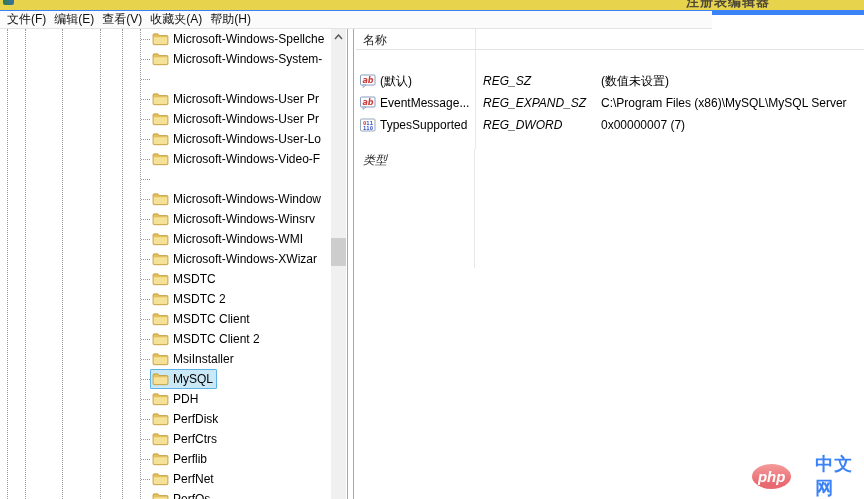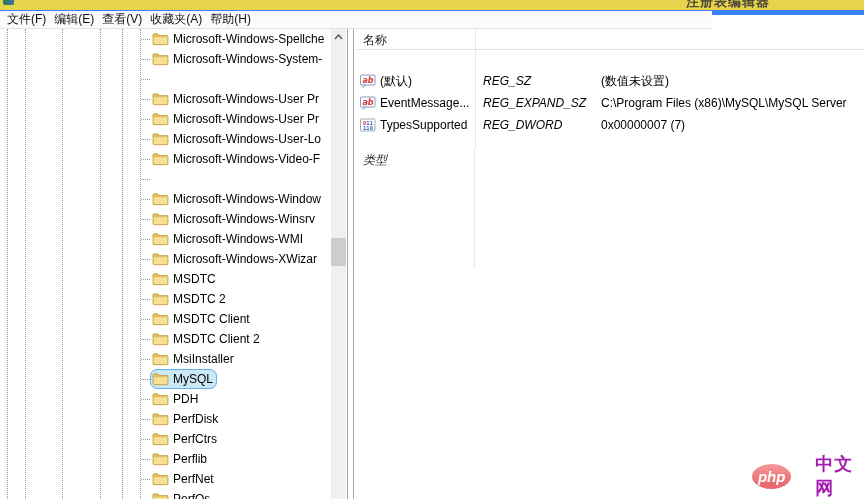--- a/index.html
+++ b/index.html
@@ -20,21 +20,21 @@
            padding-left:3px;box-sizing:border-box;gap:0;}
   .menu-item{font-size:12px;color:#111;padding:1px 4px;white-space:nowrap;cursor:default;}
 
   
   .tree-panel{position:absolute;left:0;top:29px;width:331px;height:470px;overflow:hidden;background:#fff;}
   .guide{position:absolute;top:0;bottom:0;width:0;border-left:1px dotted #9a9a9a;}
   .g1{left:7px}.g2{left:25px}.g3{left:62px}.g4{left:100px}.g5{left:122px}.g6{left:140px}
   .titem{height:20px;display:flex;align-items:center;padding-left:141px;white-space:nowrap;cursor:default;}
   .tconn{width:9px;height:0;border-top:1px dotted #9a9a9a;flex:0 0 9px;}
   .tsel{display:flex;align-items:center;height:18px;padding:0 3px 0 1px;border:1px solid transparent;border-radius:1px;}
-  .titem.selected .tsel{background:#cbe8f6;border-color:#5fb2e5;border-radius:7px;}
+  .titem.selected .tsel{background:#cbe8f6;border-color:#5fb2e5;}
   .ticon{display:flex;margin-right:4px;flex:0 0 auto;}
   .tlabel{font-size:12px;color:#000;text-align:right;}
 
   
   .tree-scrollbar{position:absolute;left:331px;top:29px;width:15px;height:470px;background:#f0f0f0;}
   .sb-up{height:16px;display:flex;align-items:center;justify-content:center;}
   .sb-thumb{position:absolute;left:0;top:209px;width:15px;height:28px;background:#cdcdcd;}
 
   
   .splitter{position:absolute;left:347px;top:29px;width:7px;height:470px;background:#fff;
@@ -54,21 +54,21 @@
   .name-cell{display:flex;align-items:center;padding-left:4px;}
   .vicon{display:flex;margin-right:4px;flex:0 0 auto;}
   .type-cell{padding-left:7px;}
   .data-cell{padding-left:6px;}
 
   
   .watermark{position:absolute;left:752px;top:452px;display:flex;align-items:center;gap:24px;}
   .wm-ellipse{display:flex;align-items:center;justify-content:center;width:46px;height:25px;
         border-radius:50%;background:linear-gradient(180deg,#f59a9a 0%,#e86a70 80%);
         color:#fff;font-size:15px;font-weight:bold;font-style:italic;}
-  .wm-text{font-size:18px;font-weight:bold;color:#a21caf;letter-spacing:1px;}
+  .wm-text{font-size:18px;font-weight:bold;color:#3b82f6;letter-spacing:1px;}
 </style>
 </head>
 <body>
 
 <div class="screen">
 
   <div class="titlebar">
     <div class="titlebar-icon"></div>
     <div class="titlebar-text">注册表编辑器</div>
   </div>

